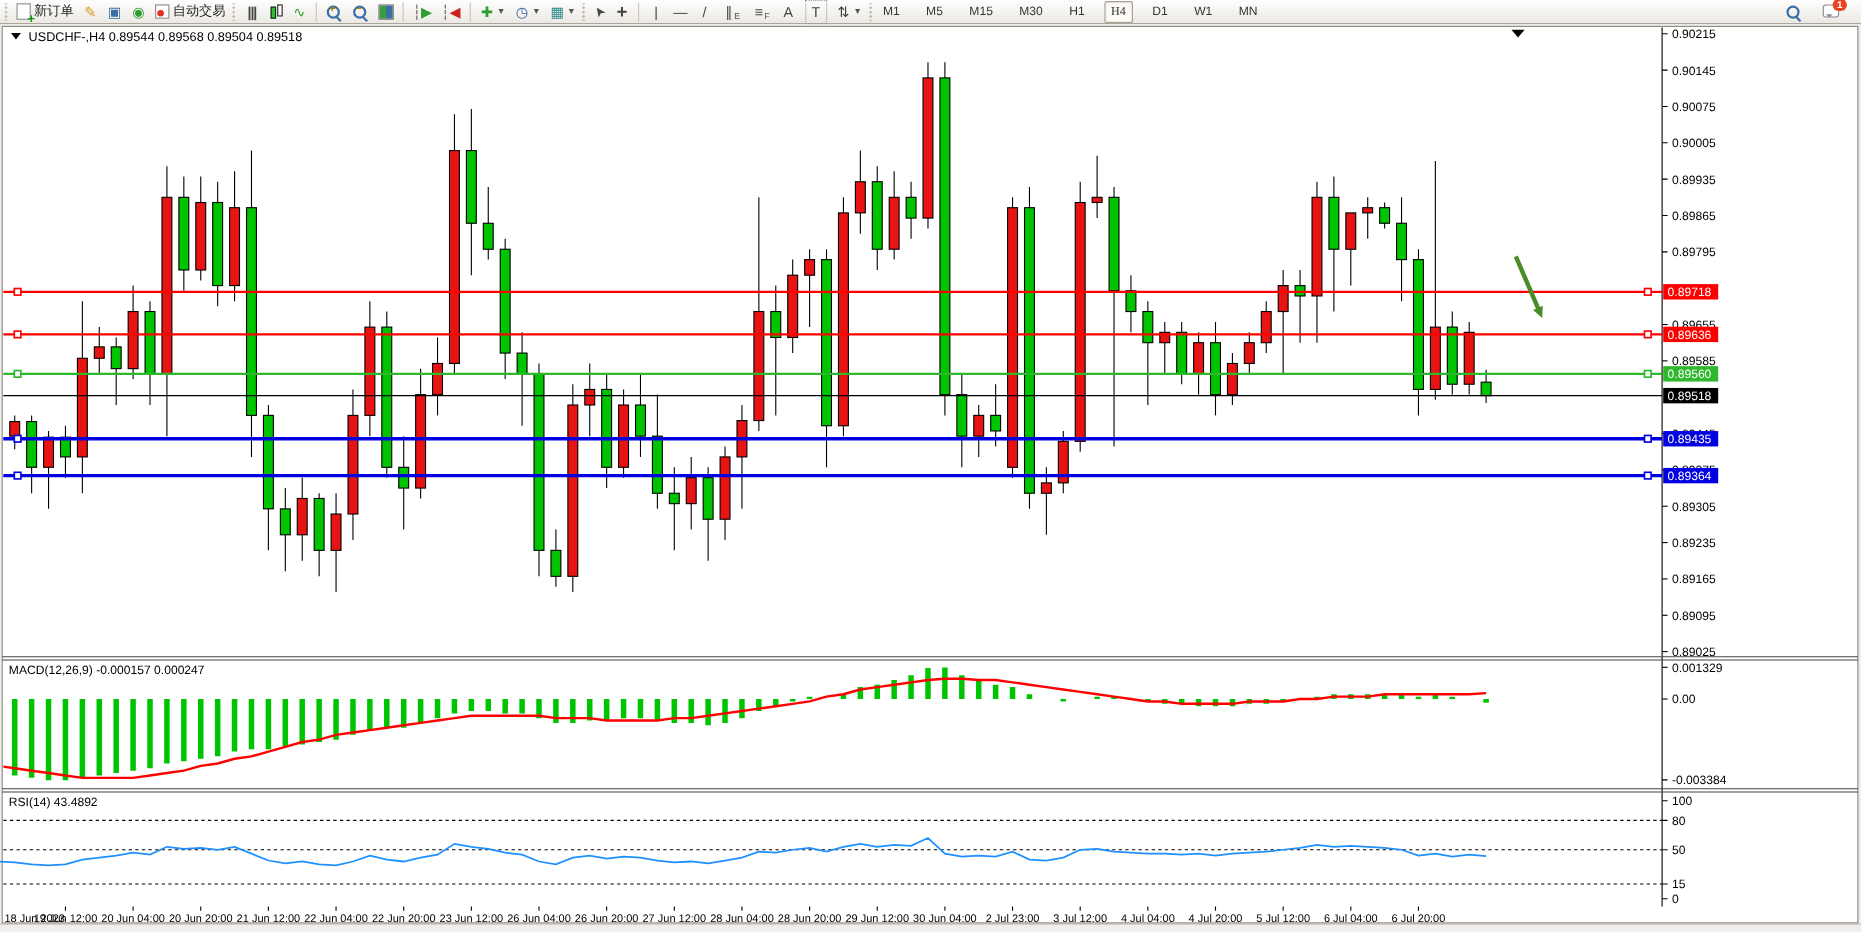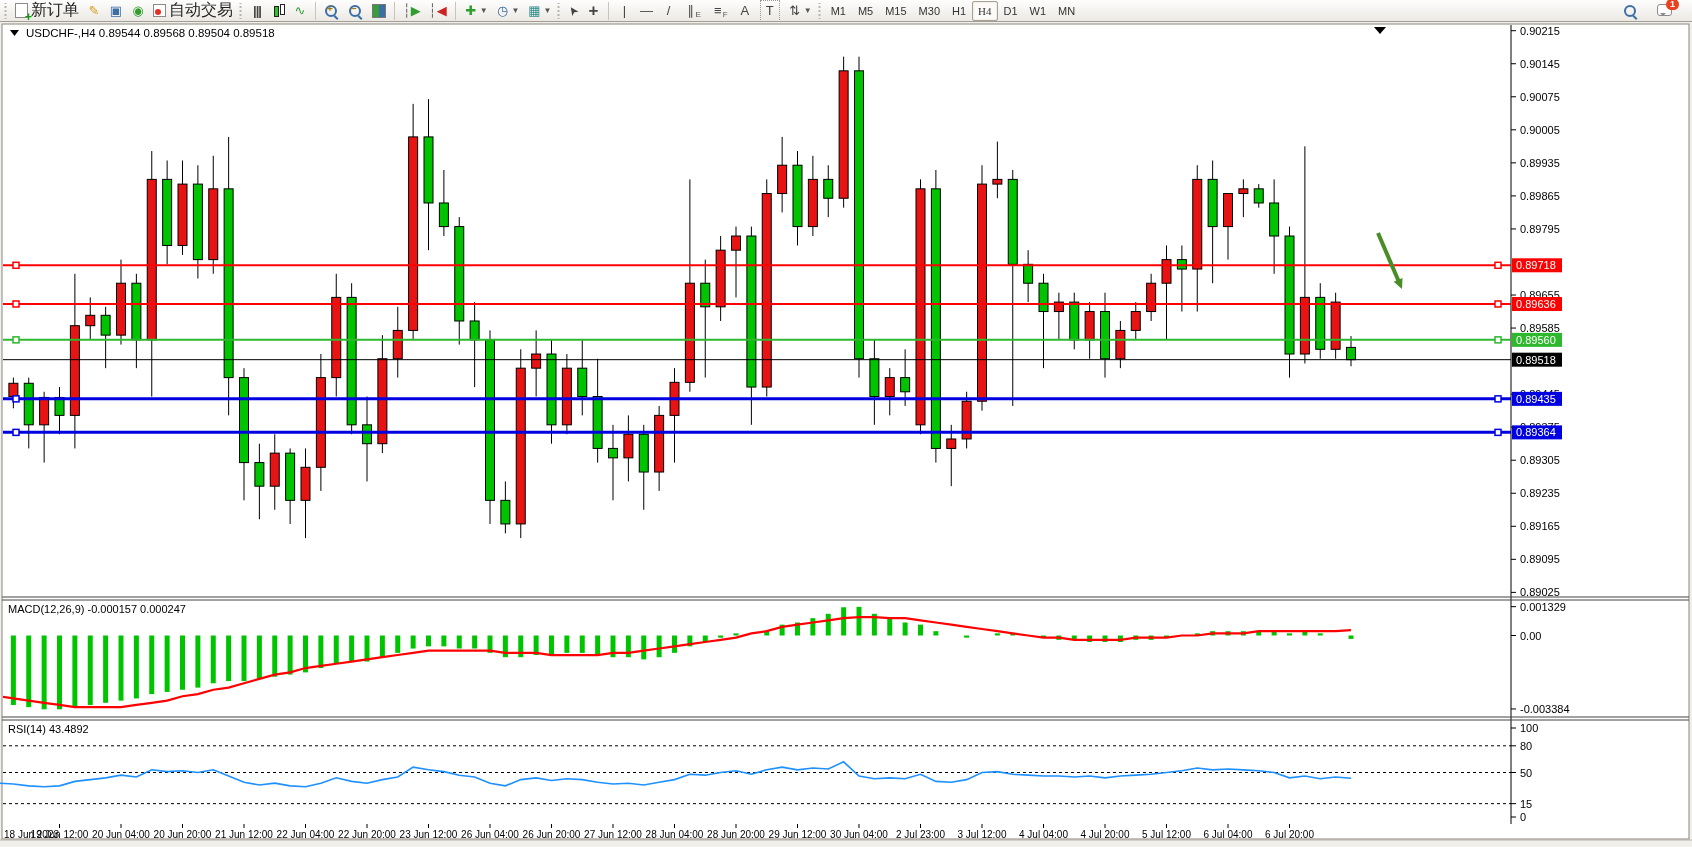--- a/index.html
+++ b/index.html
@@ -13,21 +13,21 @@
     background-image:radial-gradient(circle,#b9b4ab 1px,transparent 1.2px);
     background-size:4px 4px;background-position:center;}
   .sep{width:1px;height:18px;background:#c9c4bb;margin:0 4px;}
   .tb-btn{display:inline-flex;align-items:center;height:20px;padding:0 3px;border:1px solid transparent;
     border-radius:2px;cursor:default;position:relative;color:#333;font-size:12px;}
   .glyph{font-size:13px;line-height:20px;display:inline-block;min-width:14px;text-align:center;}
   .c-gold{color:#d49a1a;} .c-blue{color:#3b6ea5;} .c-green{color:#2f9e2f;} .c-teal{color:#2e8b8b;} .c-dark{color:#444;}
   .big{font-size:17px;font-weight:bold;}
   .caret{font-size:8px;color:#555;margin-left:2px;}
   .subletter{font-size:8px;color:#555;position:relative;top:4px;left:-2px;}
-  .lbl{margin-left:3px;font-size:16px;color:#222;}
+  .lbl{margin-left:3px;font-size:12px;color:#222;}
   .bars-glyph{letter-spacing:-1px;font-weight:bold;}
   
   .i-doc{width:11px;height:13px;background:#fff;border:1px solid #8a8a8a;position:relative;display:inline-block;}
   .i-doc::after{content:"+";position:absolute;right:-5px;bottom:-5px;color:#0b9c0b;font-weight:bold;font-size:12px;line-height:10px;}
   .i-dotred{width:11px;height:11px;background:#fff;border:1px solid #8a8a8a;position:relative;display:inline-block;}
   .i-dotred::after{content:"";position:absolute;left:1px;bottom:1px;width:6px;height:6px;border-radius:50%;background:#e03023;}
   .i-candle{width:13px;height:14px;position:relative;display:inline-block;}
   .i-candle::before{content:"";position:absolute;left:2px;top:2px;width:3px;height:9px;background:#2fbf2f;border:1px solid #222;}
   .i-candle::after{content:"";position:absolute;left:8px;top:0px;width:3px;height:9px;background:#fff;border:1px solid #222;}
   .i-mag{width:8px;height:8px;border:2px solid #3b6ea5;border-radius:50%;position:relative;display:inline-block;margin:1px 3px 1px 1px;}
@@ -142,21 +142,21 @@
       <span class="glyph c-dark">A</span>
     </span>
   <span class="tb-btn">
       <span class="glyph c-dark" style="border:1px dotted #999;padding:0 2px;">T</span>
     </span>
   <span class="tb-btn">
       <span class="glyph c-dark">⇅</span>
       <span class="caret">▼</span>
     </span>
   <span class="grip"></span>
-  <span id="tfbox" style="display:flex;align-items:flex-start;">
+  <span id="tfbox" style="display:flex;align-items:flex-start;gap:12px;">
       <span class="tf">M1</span>
       <span class="tf">M5</span>
       <span class="tf">M15</span>
       <span class="tf">M30</span>
       <span class="tf">H1</span>
       <span class="tf active">H4</span>
       <span class="tf">D1</span>
       <span class="tf">W1</span>
       <span class="tf">MN</span>
     </span>

